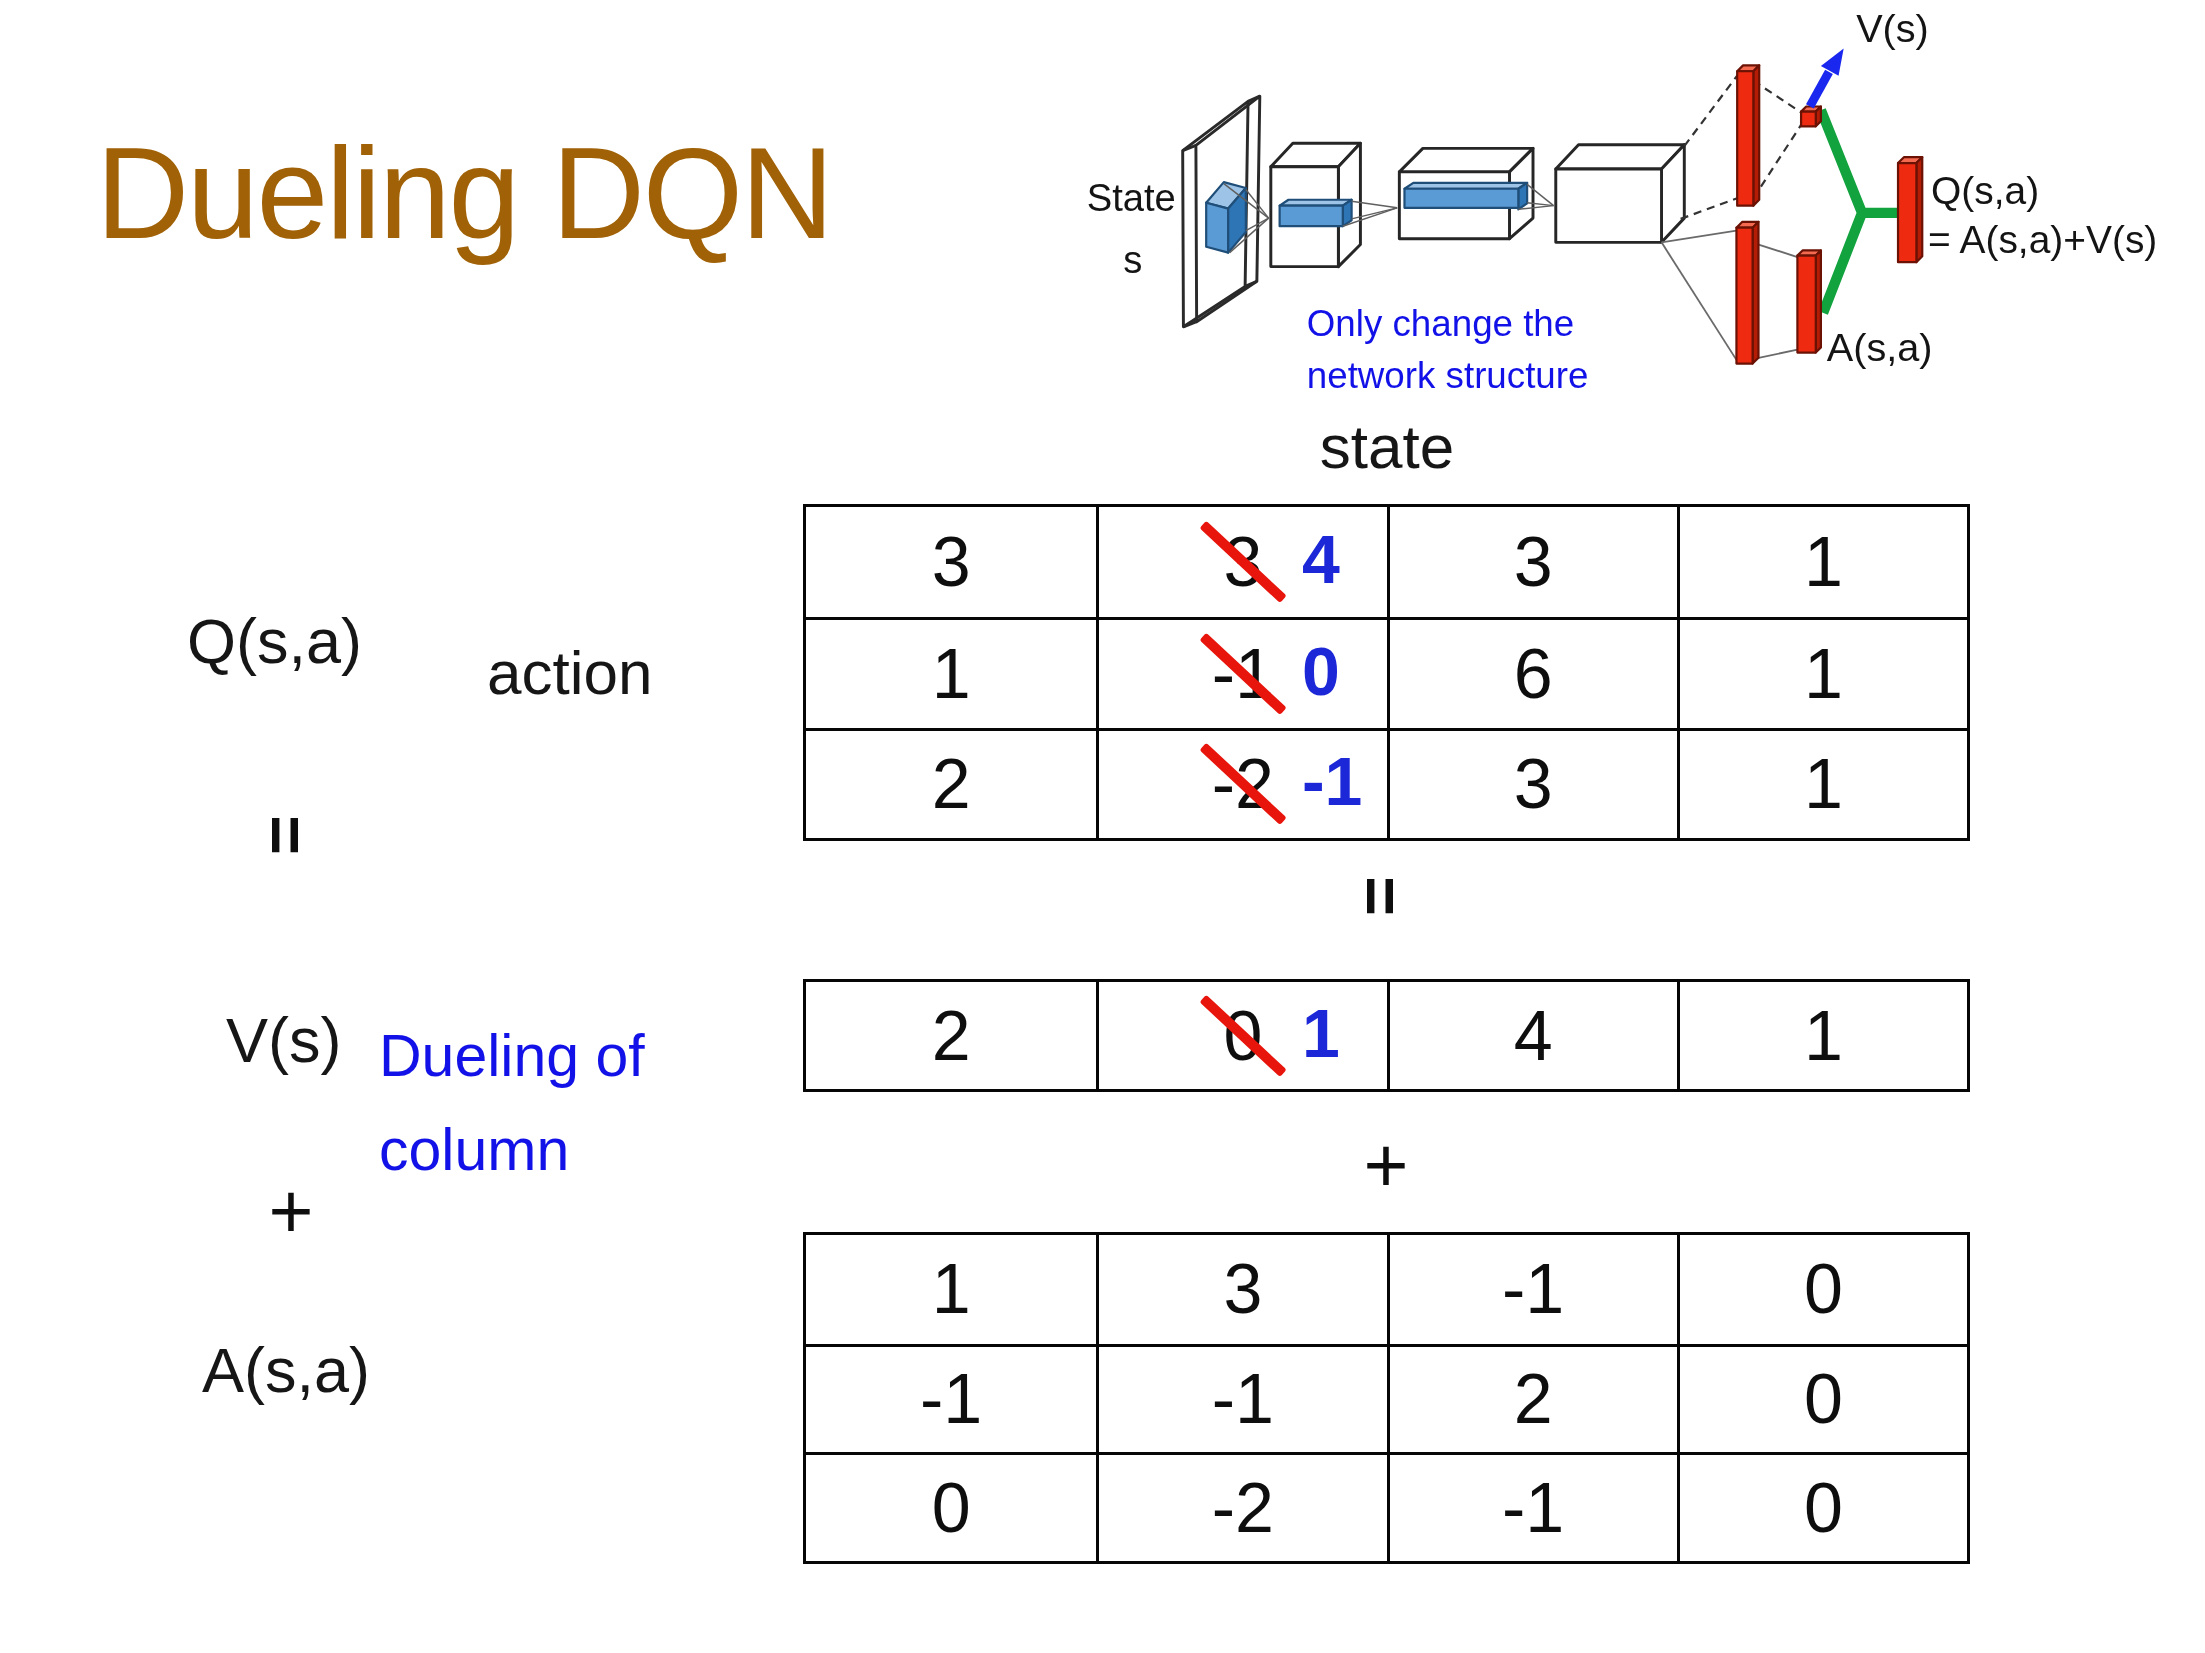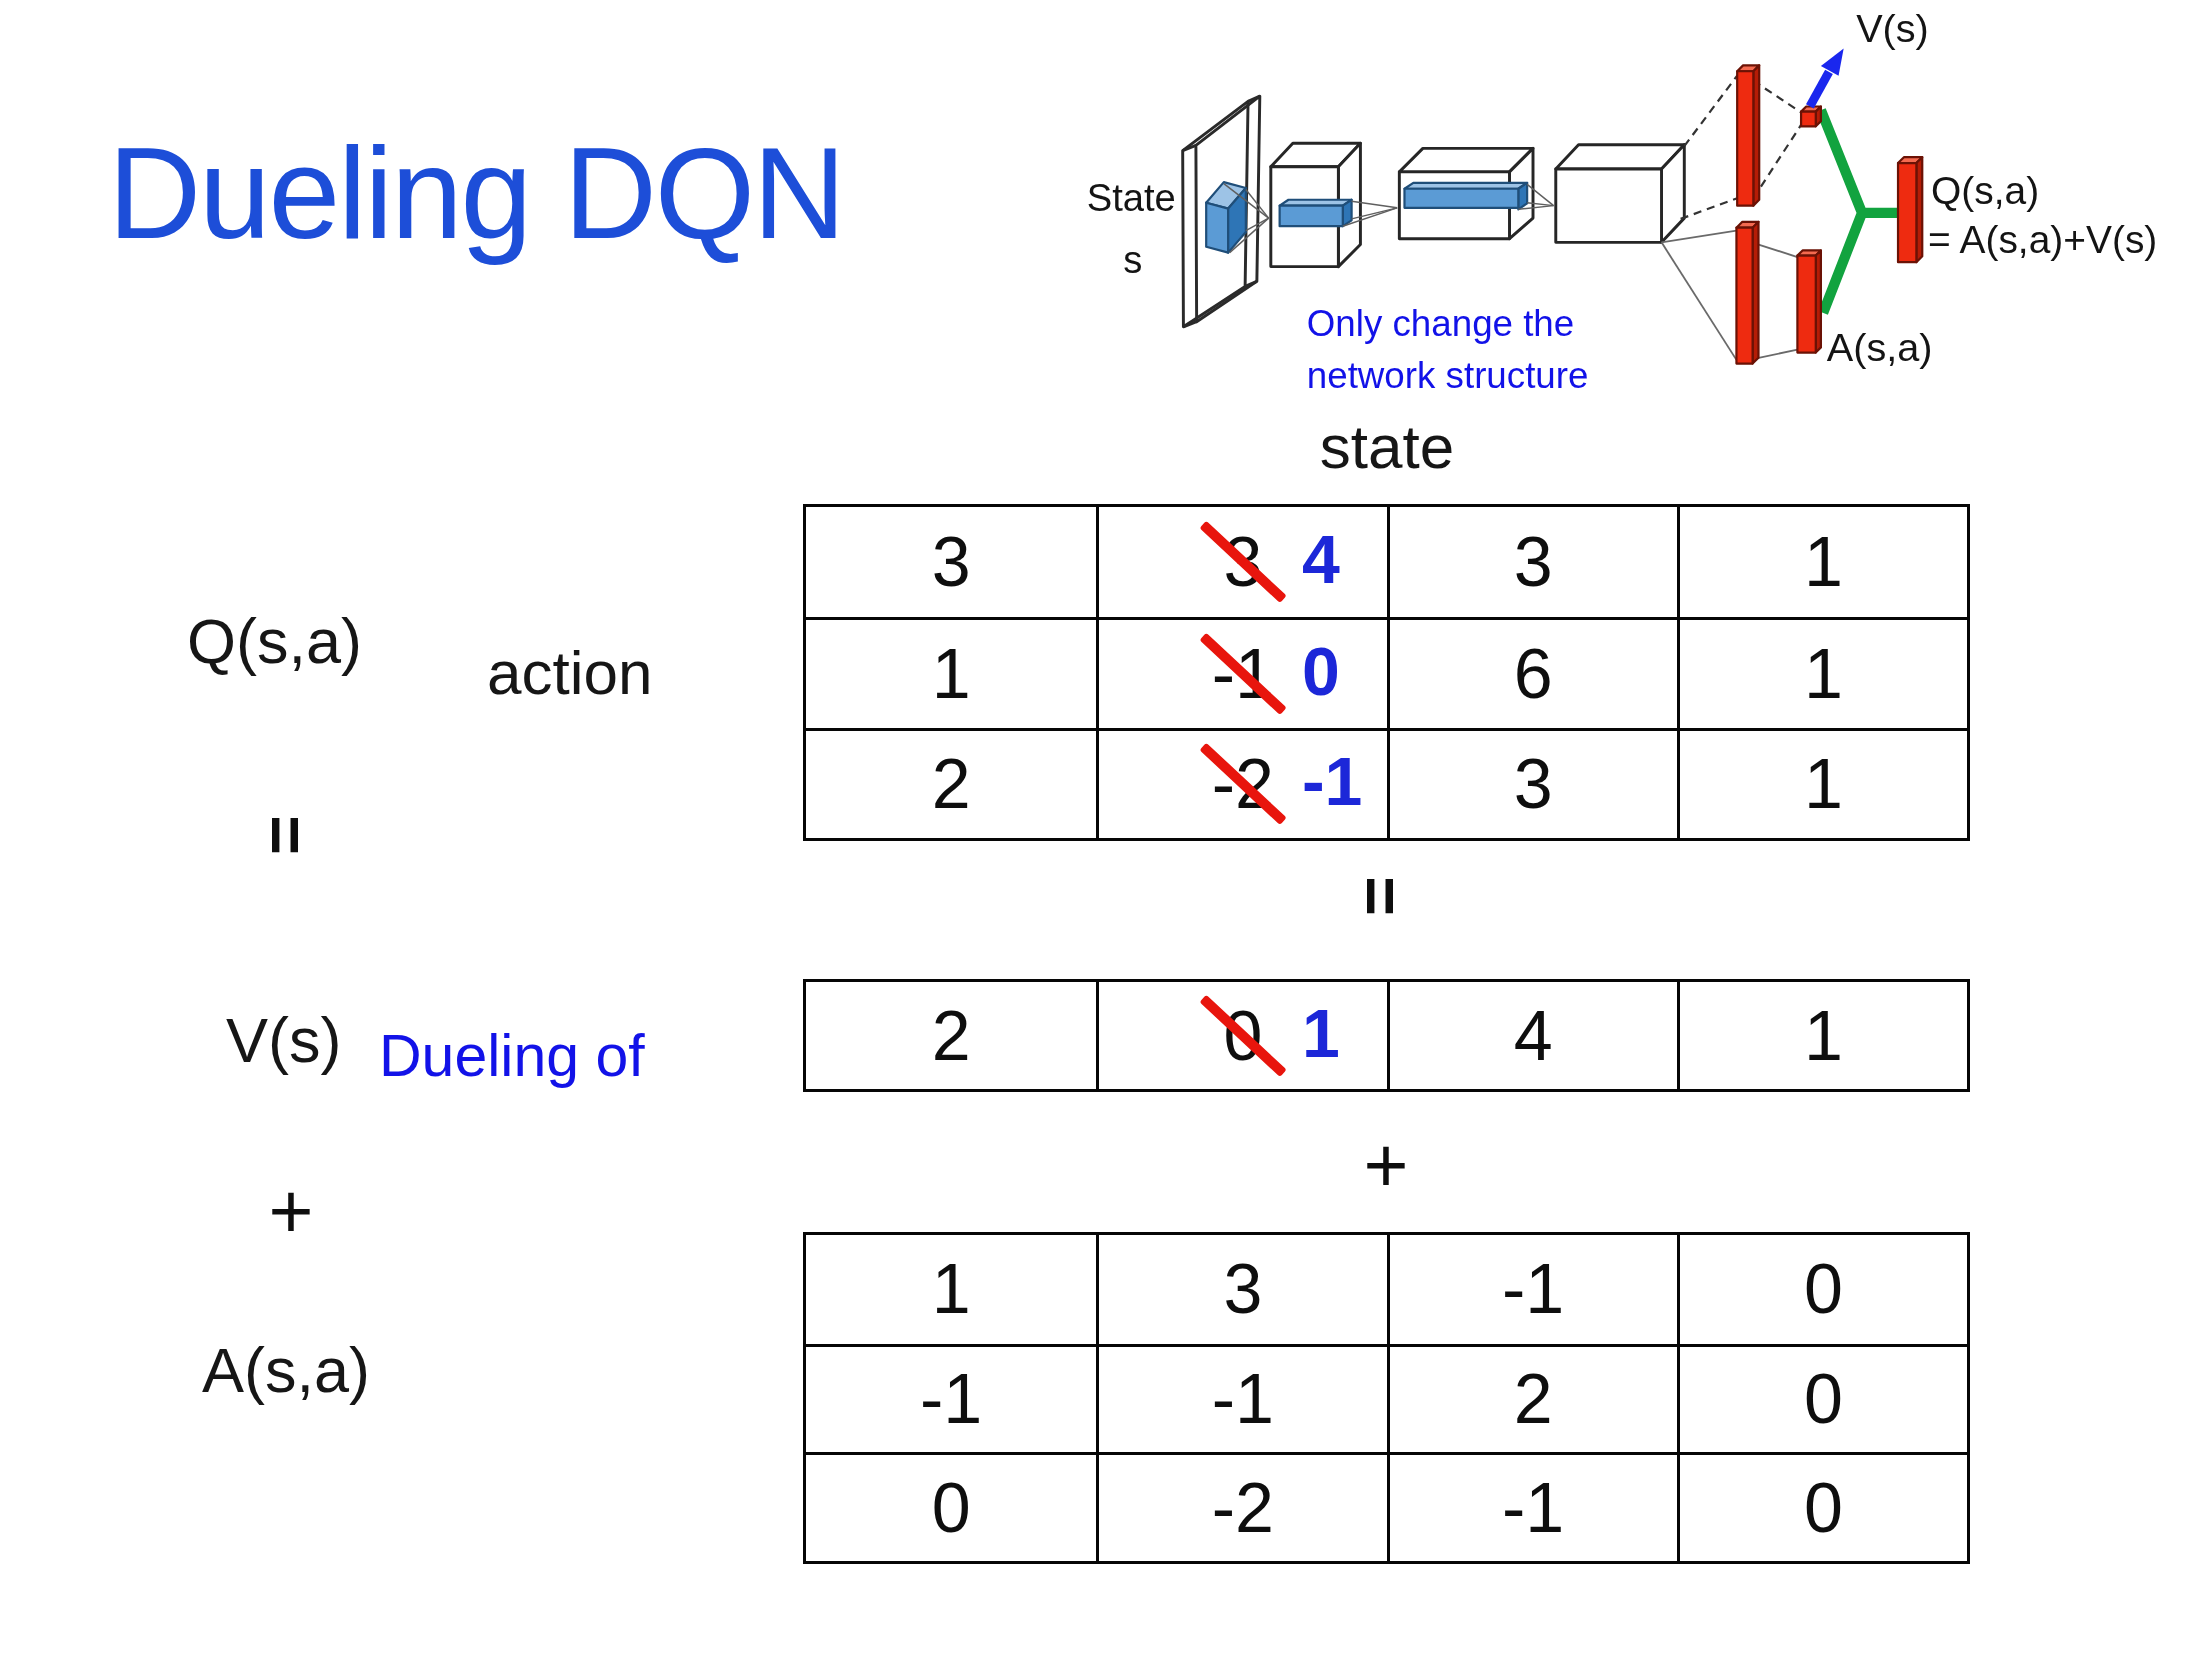--- a/index.html
+++ b/index.html
@@ -13,24 +13,24 @@
   .slide{
     position:relative;
     width:2205px;height:1654px;
     background:#ffffff;
     overflow:hidden;
     font-family:"Liberation Sans", sans-serif;
     color:var(--ink);
   }
   .abs{position:absolute;}
   .title{
-    left:108px;top:123px;
+    left:96px;top:123px;
     font-size:129px;
     letter-spacing:-2.2px;
-    color:#1d4ed8;
+    color:#a16207;
     line-height:1.1;
     white-space:nowrap;
   }
   .lbl{line-height:1;white-space:nowrap;}
   .matrix{
     display:grid;
     grid-template-columns:repeat(4,1fr);
     grid-auto-rows:1fr;
     border:3.7px solid var(--border);
     background:#fff;
@@ -292,20 +292,21 @@
     <span>=</span>
   </div>
 
   <div class="abs rot-eq" style="left:1344px;top:859px;">
     <span>=</span>
   </div>
 
   <div class="abs lbl" style="left:226px;top:1009px;font-size:63px;">V(s)</div>
   <div class="abs note" style="left:379px;top:1009px;">
     <div>Dueling of</div>
+    <div>column</div>
   </div>
 
   <div class="abs matrix" style="left:803px;top:979px;width:1167px;height:113px;">
       <div class="cell">
         <div class="cellwrap">
           <span class="val">2</span>
         </div>
       </div>
       <div class="cell">
         <div class="cellwrap">

